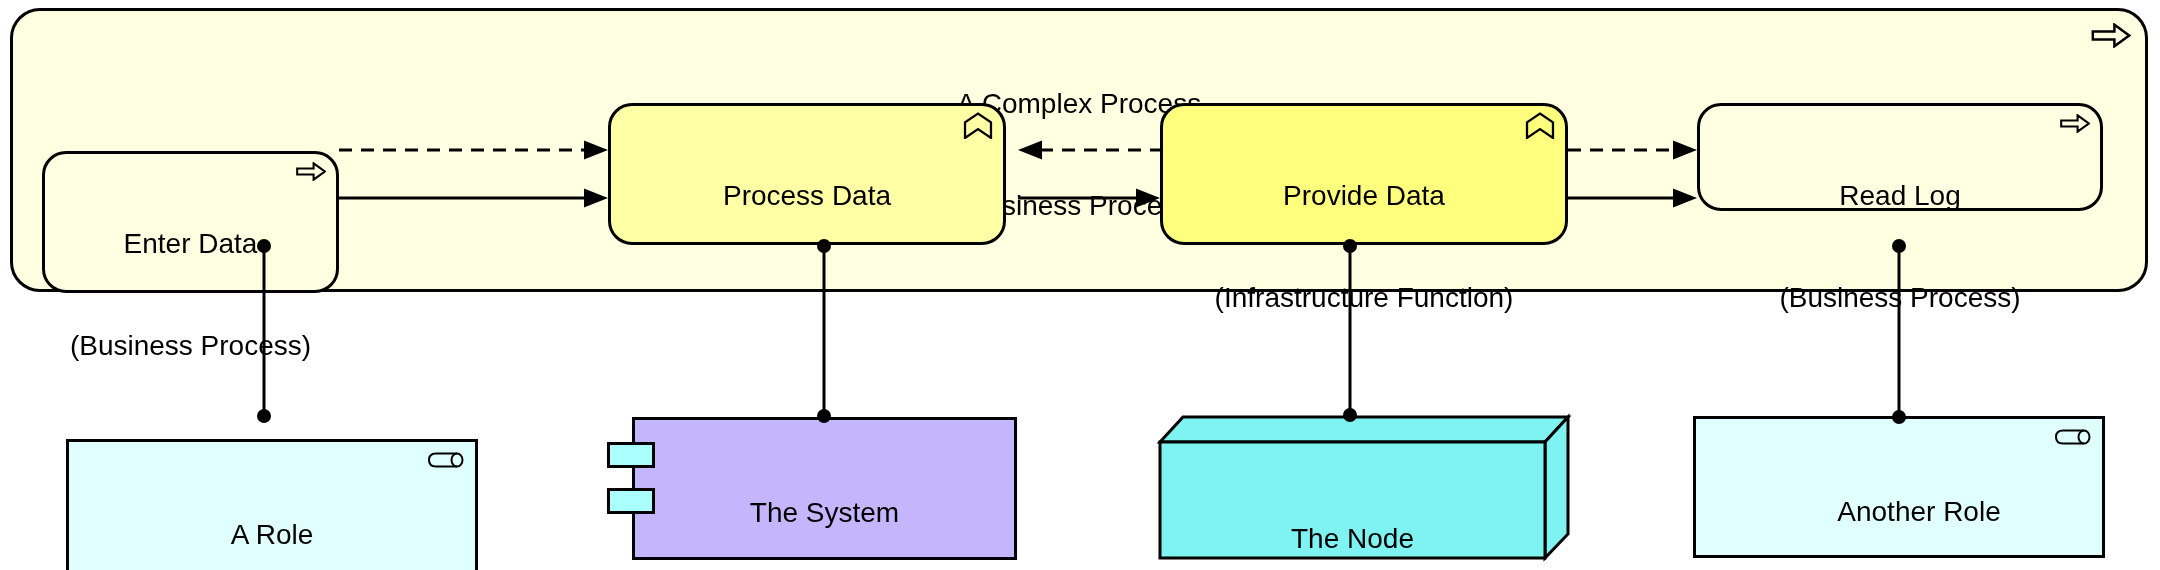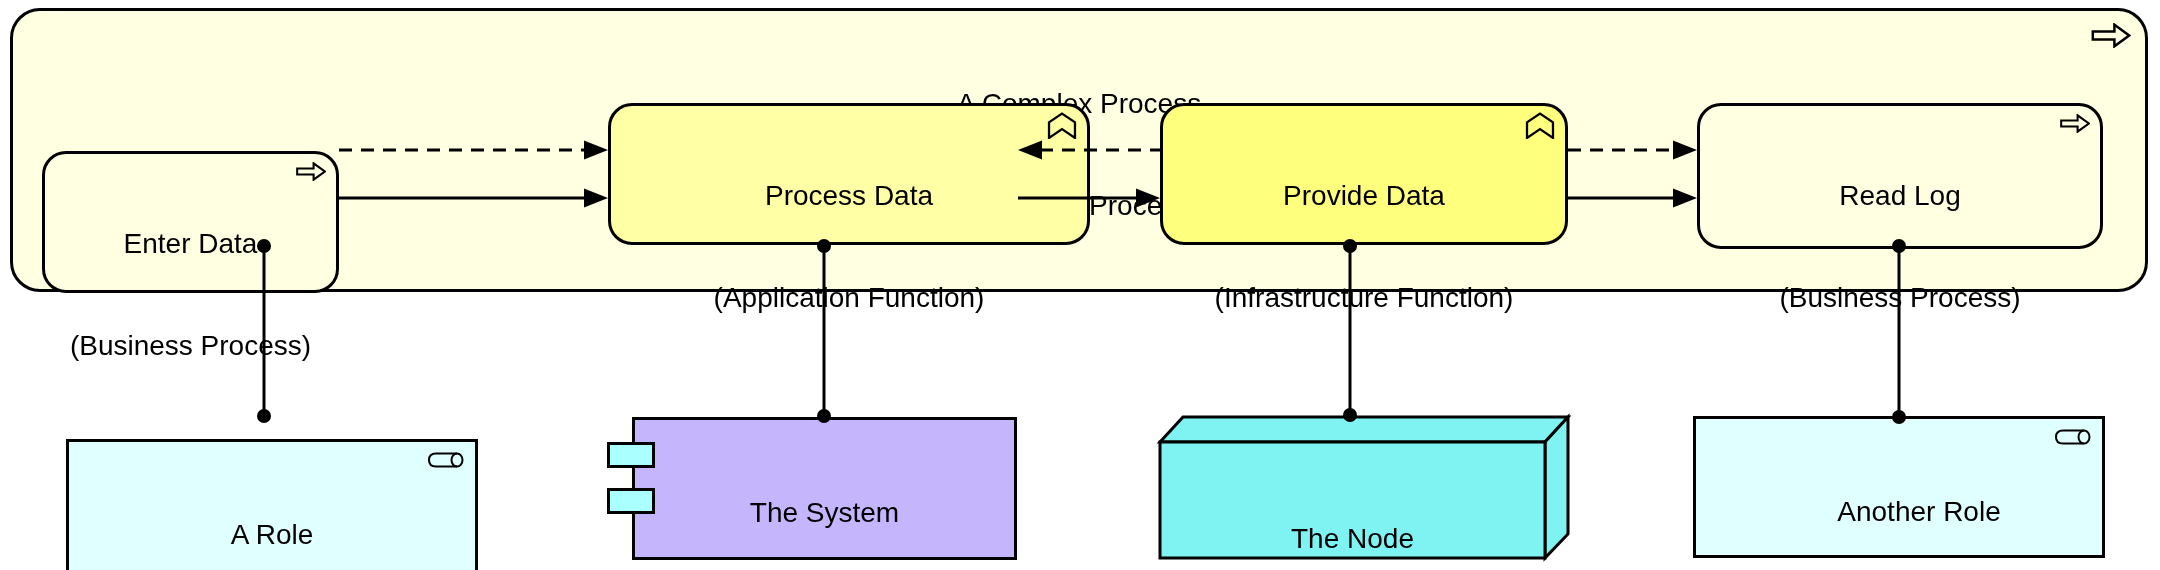--- a/index.html
+++ b/index.html
@@ -91,41 +91,40 @@
   <div class="el rounded" style="left:42px; top:103px; width:297px; height:142px; background:#FFFFE1;margin-top:48px;">
     <div class="label proc-label">
       <div class="line">Enter Data</div>
       <div class="line">(Business Process)</div>
     </div>
     <svg class="corner-icon" width="30" height="19" viewBox="0 0 34 22">
       <path d="M1 7.5 H20 V1.5 L33 11 L20 20.5 V14.5 H1 Z" fill="none" stroke="#000" stroke-width="2.4"></path>
     </svg>
   </div>
 
-  <div class="el rounded" style="left:608px; top:103px; width:482px; height:142px; background:#FFFFA5;">
+  <div class="el rounded" style="left:608px; top:103px; width:398px; height:142px; background:#FFFFA5;">
     <div class="label proc-label">
       <div class="line">Process Data</div>
-      <div class="line">(Application Function)</div>
     </div>
     <svg class="corner-icon chev" width="30" height="27" viewBox="0 0 28 26">
       <path d="M1.5 25 V10 L14 1.5 L26.5 10 V25 L14 16.5 Z" fill="none" stroke="#000" stroke-width="2.2"></path>
     </svg>
   </div>
 
   <div class="el rounded" style="left:1160px; top:103px; width:408px; height:142px; background:#FFFF7E;">
     <div class="label proc-label">
       <div class="line">Provide Data</div>
       <div class="line">(Infrastructure Function)</div>
     </div>
     <svg class="corner-icon chev" width="30" height="27" viewBox="0 0 28 26">
       <path d="M1.5 25 V10 L14 1.5 L26.5 10 V25 L14 16.5 Z" fill="none" stroke="#000" stroke-width="2.2"></path>
     </svg>
   </div>
 
-  <div class="el rounded" style="left:1697px; top:103px; width:406px; height:146px; background:#FFFFE1;">
+  <div class="el rounded" style="left:1697px; top:103px; width:406px; height:108px; background:#FFFFE1;">
     <div class="label proc-label">
       <div class="line">Read Log</div>
       <div class="line">(Business Process)</div>
     </div>
     <svg class="corner-icon" width="30" height="19" viewBox="0 0 34 22">
       <path d="M1 7.5 H20 V1.5 L33 11 L20 20.5 V14.5 H1 Z" fill="none" stroke="#000" stroke-width="2.4"></path>
     </svg>
   </div>
 
   <div class="el" style="left:66px; top:417px; width:412px; height:143px; background:#E0FFFF;margin-top:22px;">

